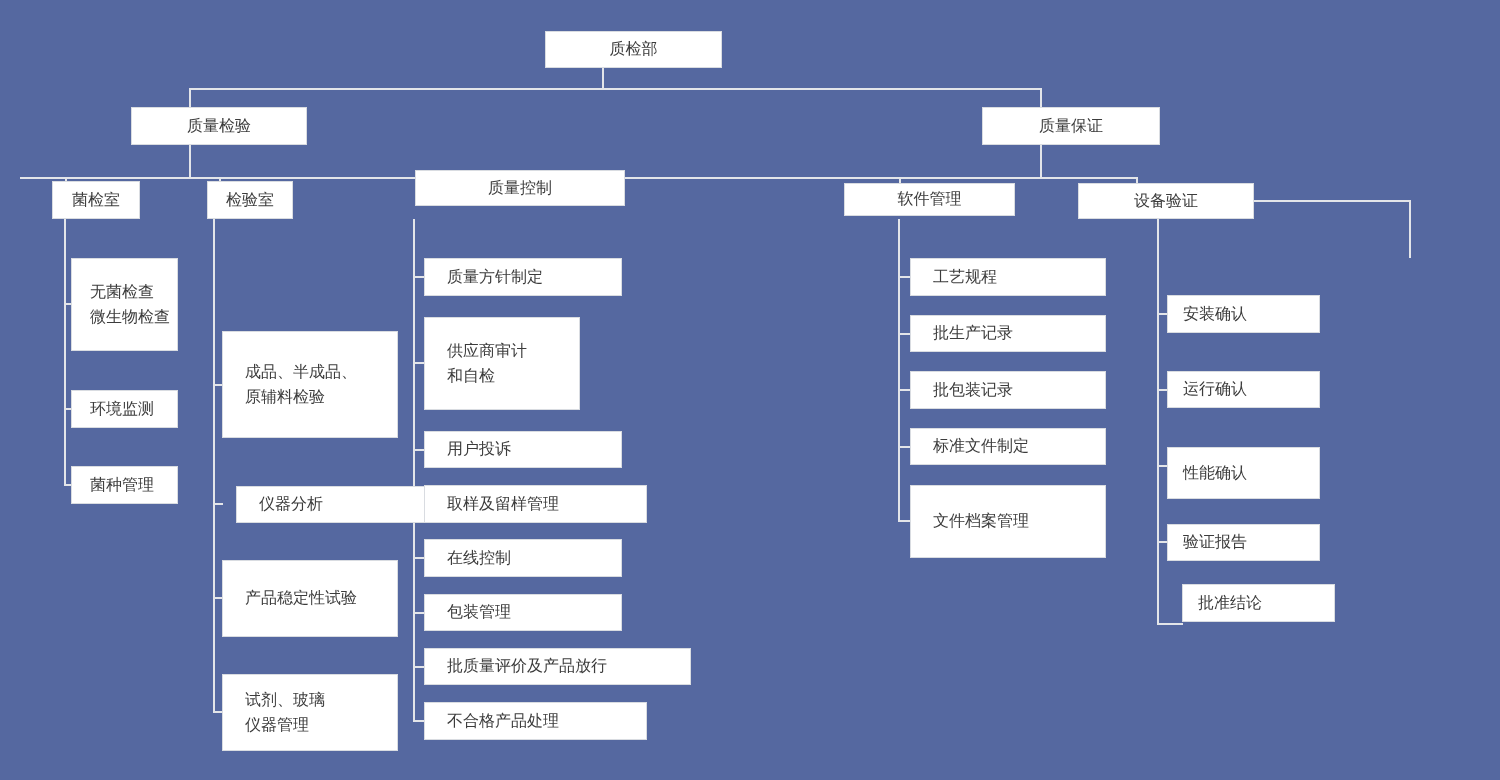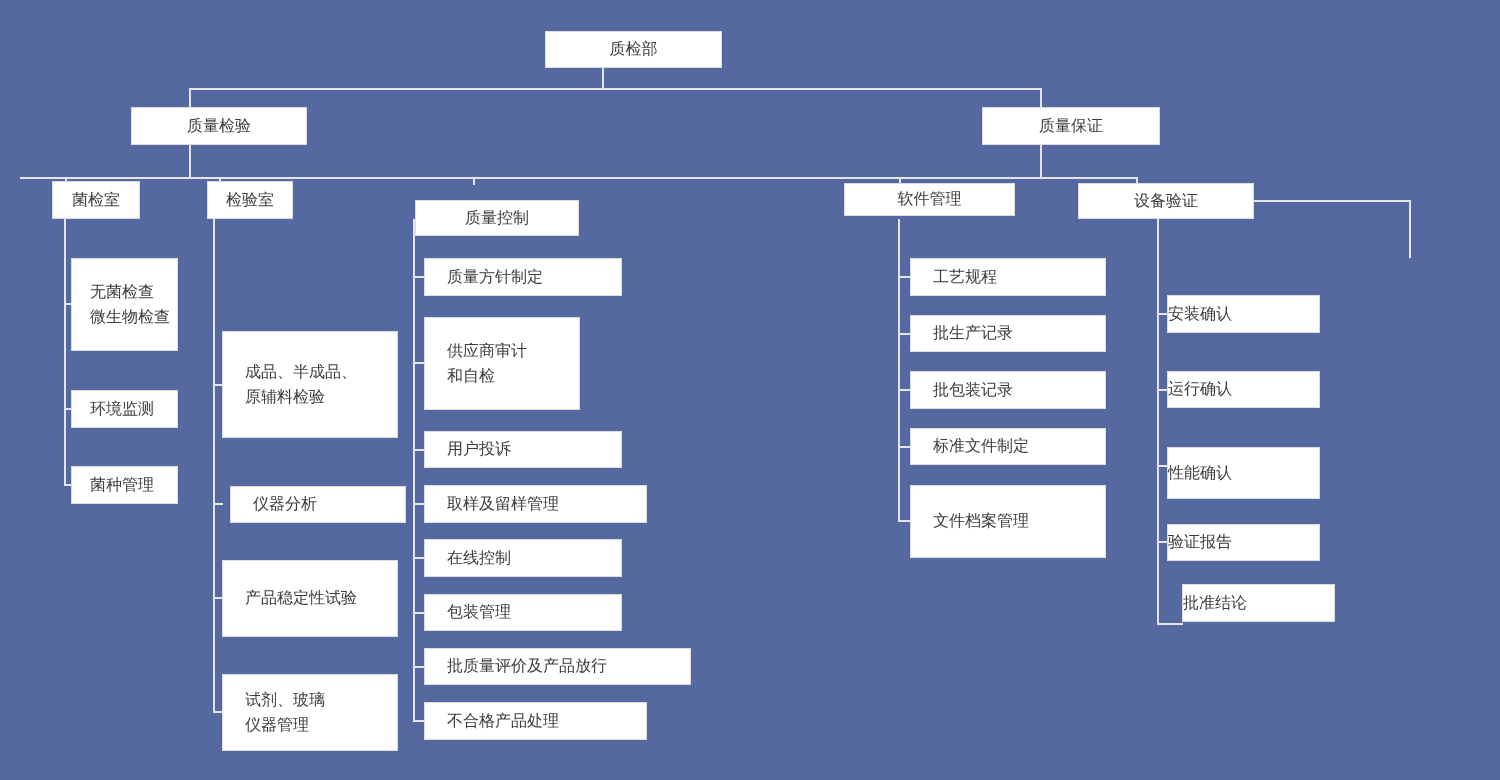--- a/index.html
+++ b/index.html
@@ -15,21 +15,21 @@
     background: var(--box, #ffffff);
     border:1px solid #d9dce1;
     box-sizing:border-box;
     display:flex; align-items:center;
     font-size:16px;
     color: var(--text, #3c3c3c);
   }
   .n span { white-space:pre-line; line-height:1.55; }
   .n.left { padding-left:22px; justify-content:flex-start; }
   .n.p18 { padding-left:18px; }
-  .n.p15 { padding-left:0; }
+  .n.p15 { padding-left:15px; }
   .n.c { justify-content:center; text-align:center;margin-left:30px; }
   .hl, .vl { position:absolute; background: var(--line, #E3E5E9); }
   .hl { height:2px; }
   .vl { width:2px; }
 </style>
 </head>
 <body>
 
 <div id="stage">
 
@@ -93,21 +93,21 @@
   <div class="n c" style="left:952px;top:107px;width:178px;height:38px">
       <span>质量保证</span>
     </div>
 
   <div class="n c" style="left:22px;top:181px;width:88px;height:38px">
       <span>菌检室</span>
     </div>
   <div class="n c" style="left:177px;top:181px;width:86px;height:38px">
       <span>检验室</span>
     </div>
-  <div class="n c" style="left:385px;top:200px;width:164px;height:36px">
+  <div class="n c" style="left:385px;top:170px;width:210px;height:36px">
       <span>质量控制</span>
     </div>
   <div class="n c" style="left:814px;top:183px;width:171px;height:33px">
       <span>软件管理</span>
     </div>
   <div class="n c" style="left:1048px;top:183px;width:176px;height:36px">
       <span>设备验证</span>
     </div>
 
   <div class="n left p18" style="left:71px;top:258px;width:107px;height:93px">
@@ -118,21 +118,21 @@
       <span>环境监测</span>
     </div>
   <div class="n left p18" style="left:71px;top:466px;width:107px;height:38px">
       <span>菌种管理</span>
     </div>
 
   <div class="n left" style="left:222px;top:331px;width:176px;height:107px">
       <span>成品、半成品、
 原辅料检验</span>
     </div>
-  <div class="n left" style="left:230px;top:486px;width:176px;height:37px">
+  <div class="n left" style="left:236px;top:486px;width:192px;height:37px">
       <span>仪器分析</span>
     </div>
   <div class="n left" style="left:222px;top:560px;width:176px;height:77px">
       <span>产品稳定性试验</span>
     </div>
   <div class="n left" style="left:222px;top:674px;width:176px;height:77px">
       <span>试剂、玻璃
 仪器管理</span>
     </div>
 

